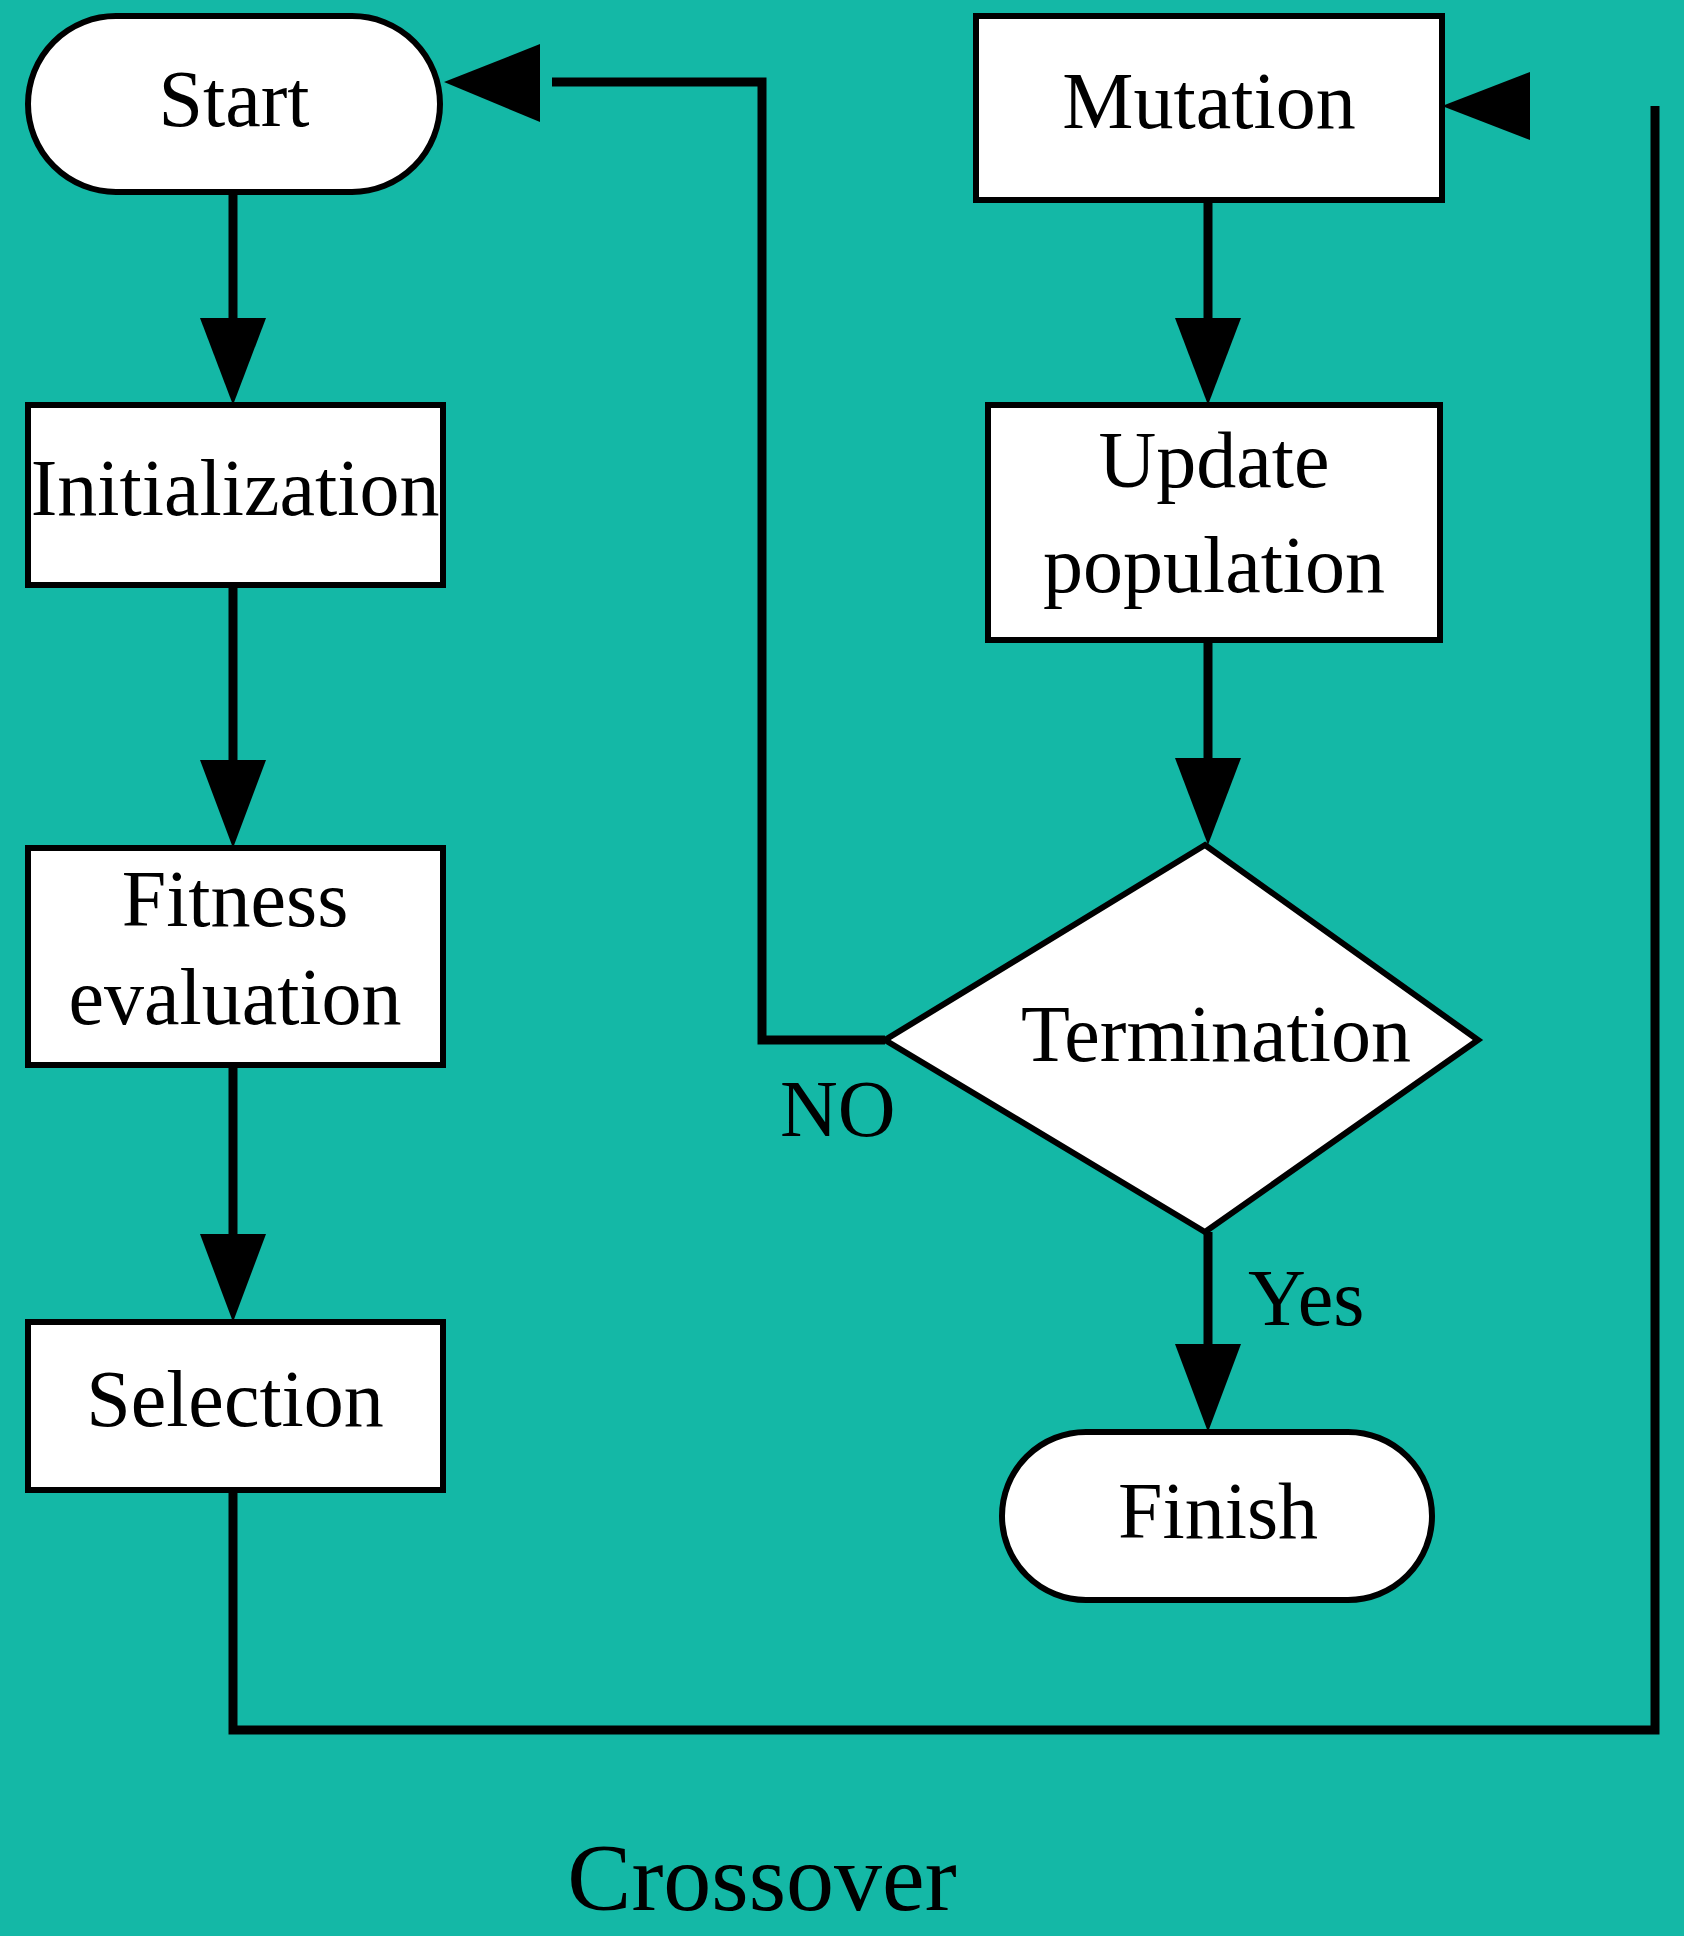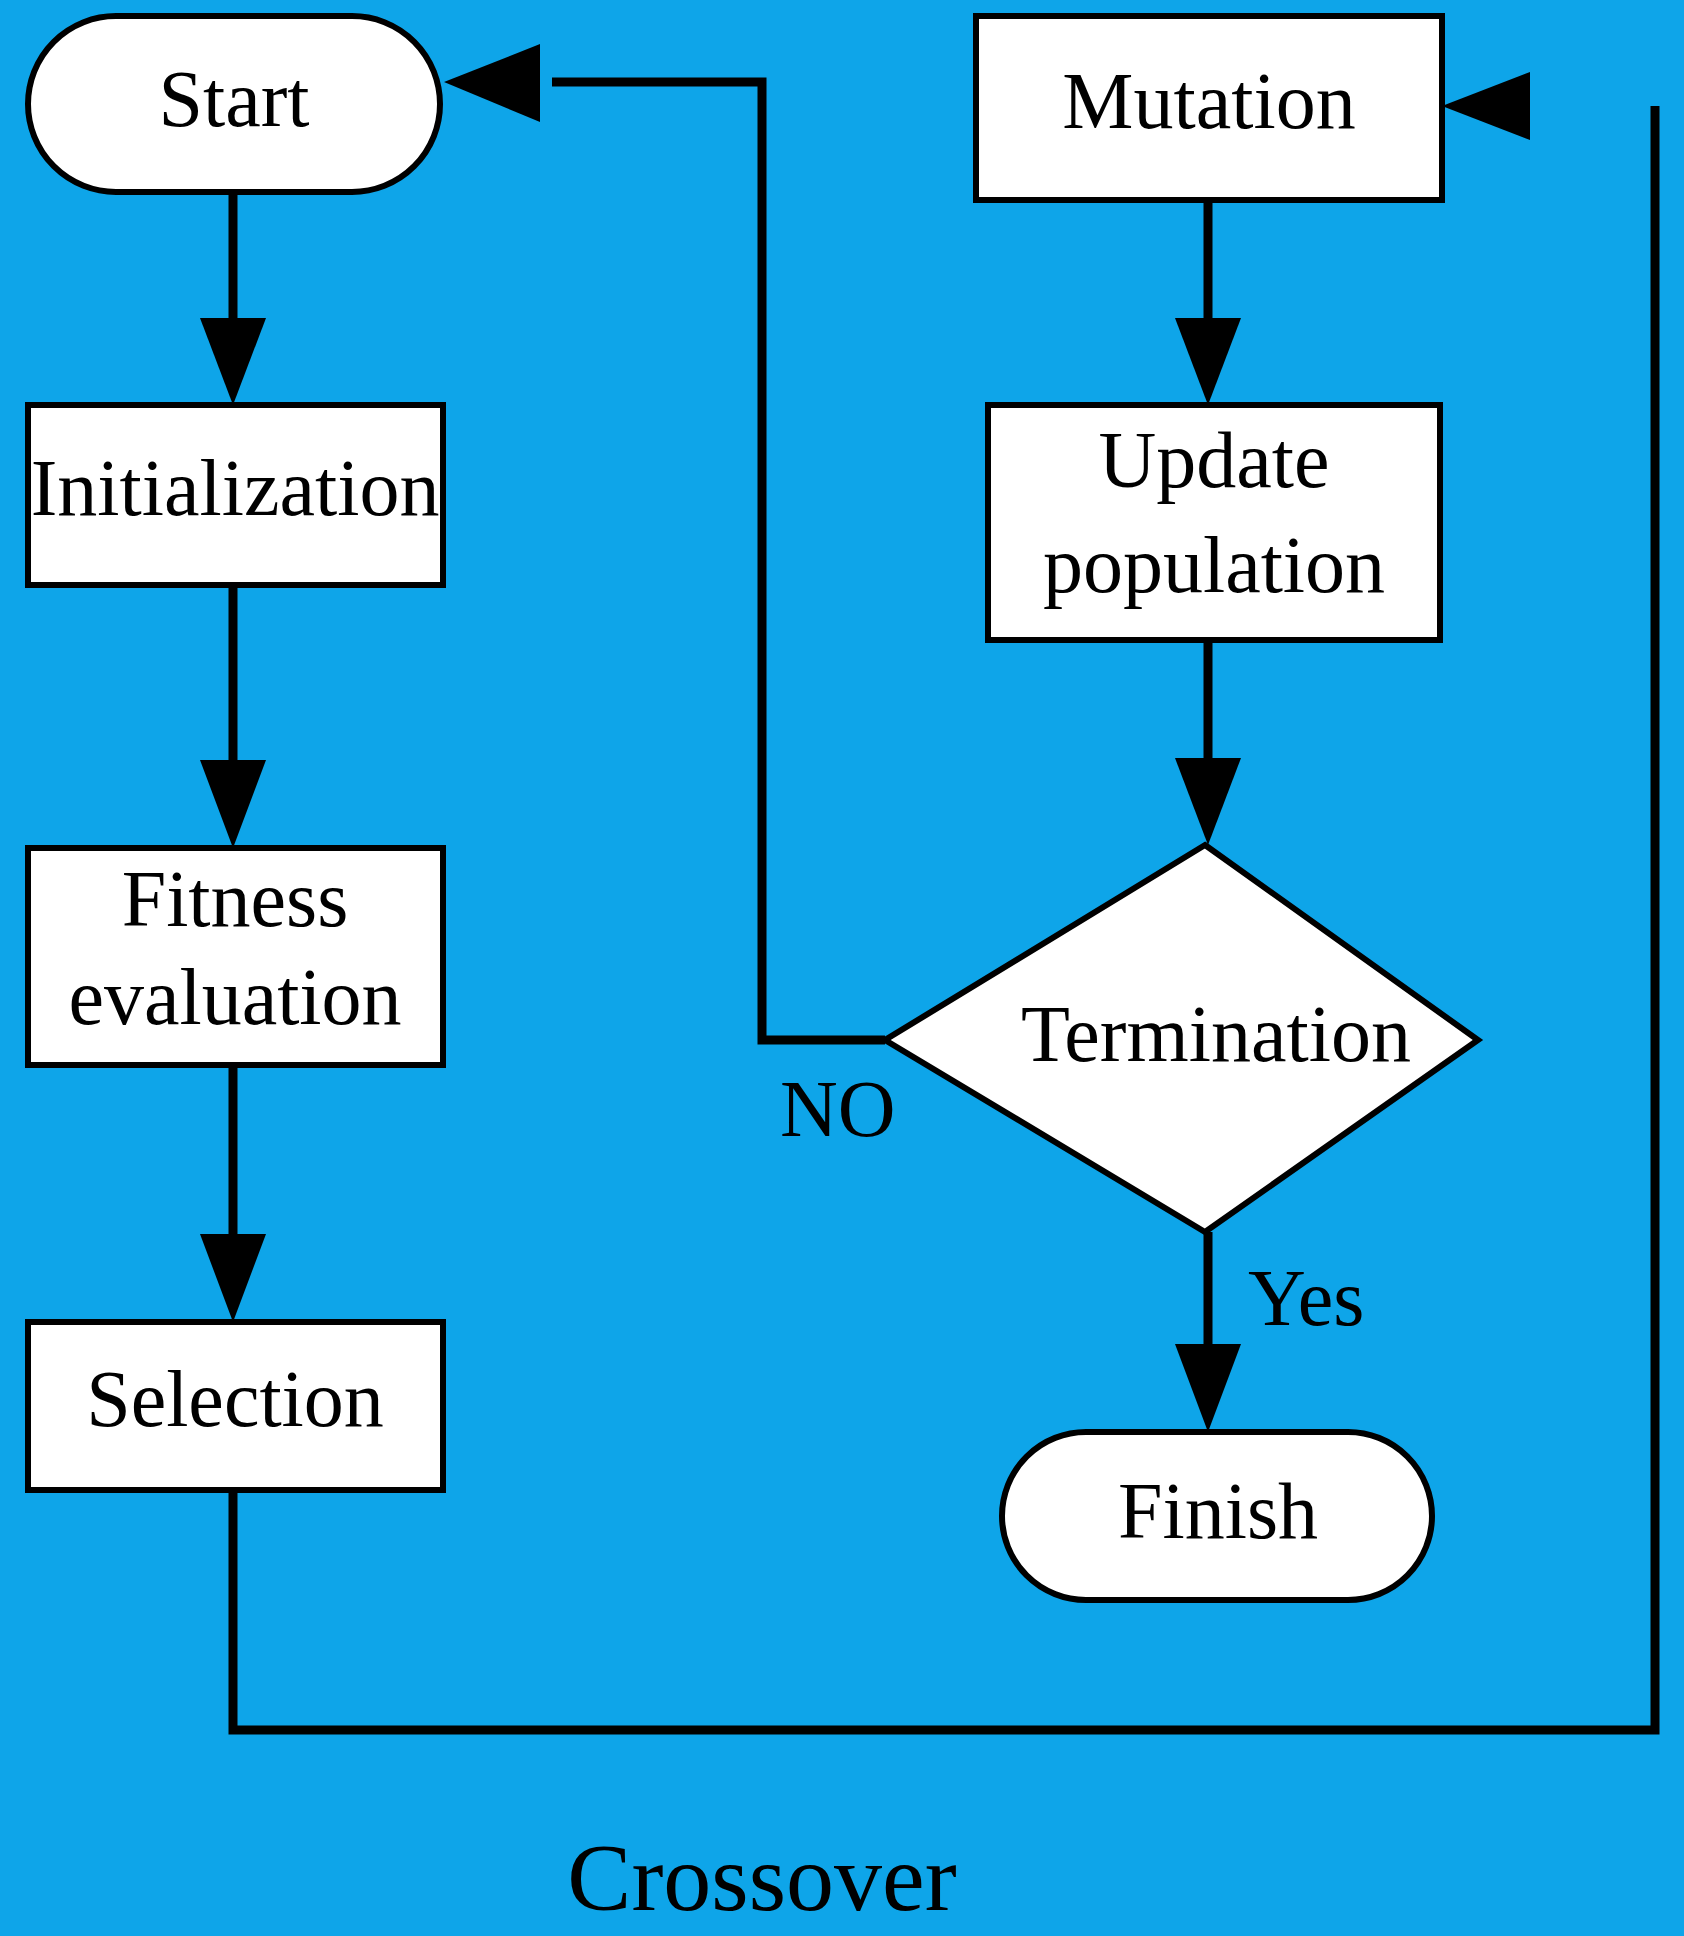--- a/index.html
+++ b/index.html
@@ -4,21 +4,21 @@
 <style>
   html, body {
     margin: 0;
     padding: 0;
     background: #ffffff;
   }
   #canvas {
     position: relative;
     width: 1684px;
     height: 1936px;
-    background: #0ea5e9;
+    background: #14b8a6;
     overflow: hidden;
     font-family: "Liberation Serif", "DejaVu Serif", serif;
   }
   #flow-svg {
     position: absolute;
     top: 0;
     left: 0;
     width: 1684px;
     height: 1936px;
   }

